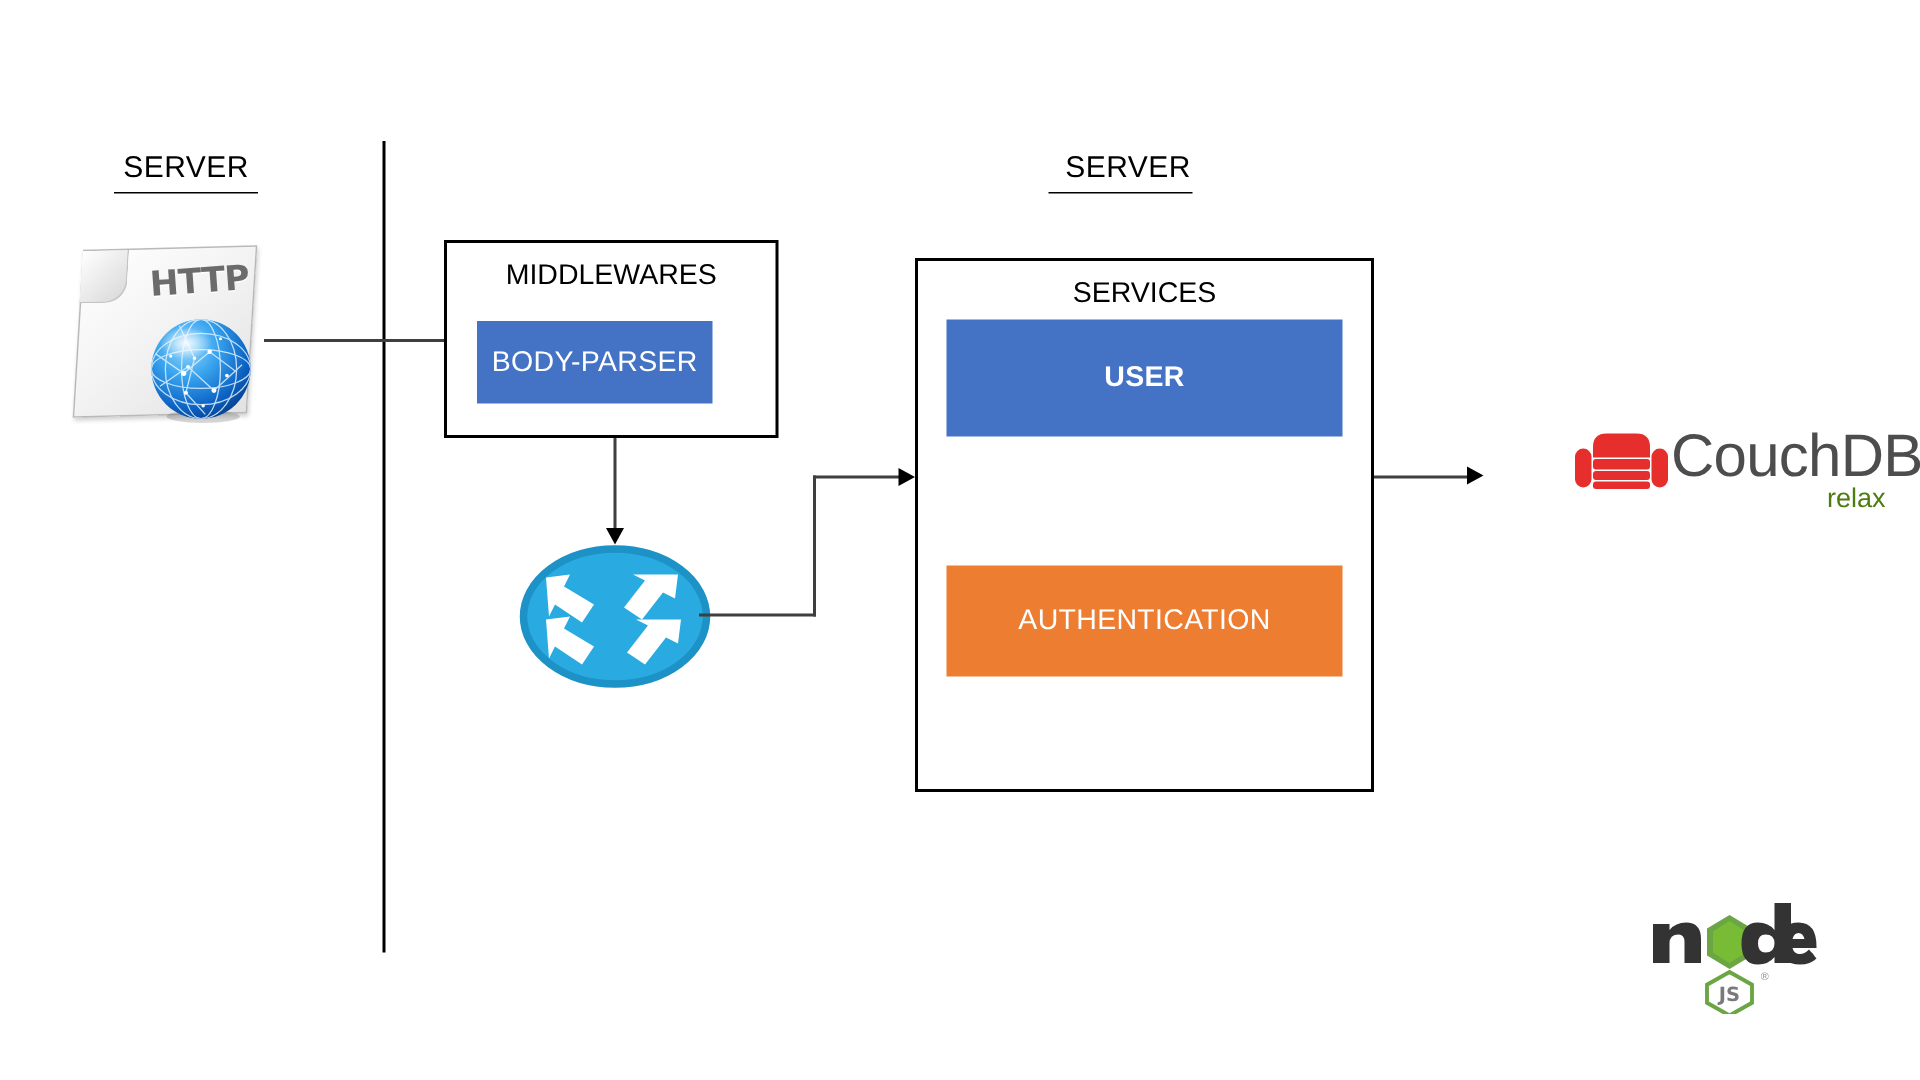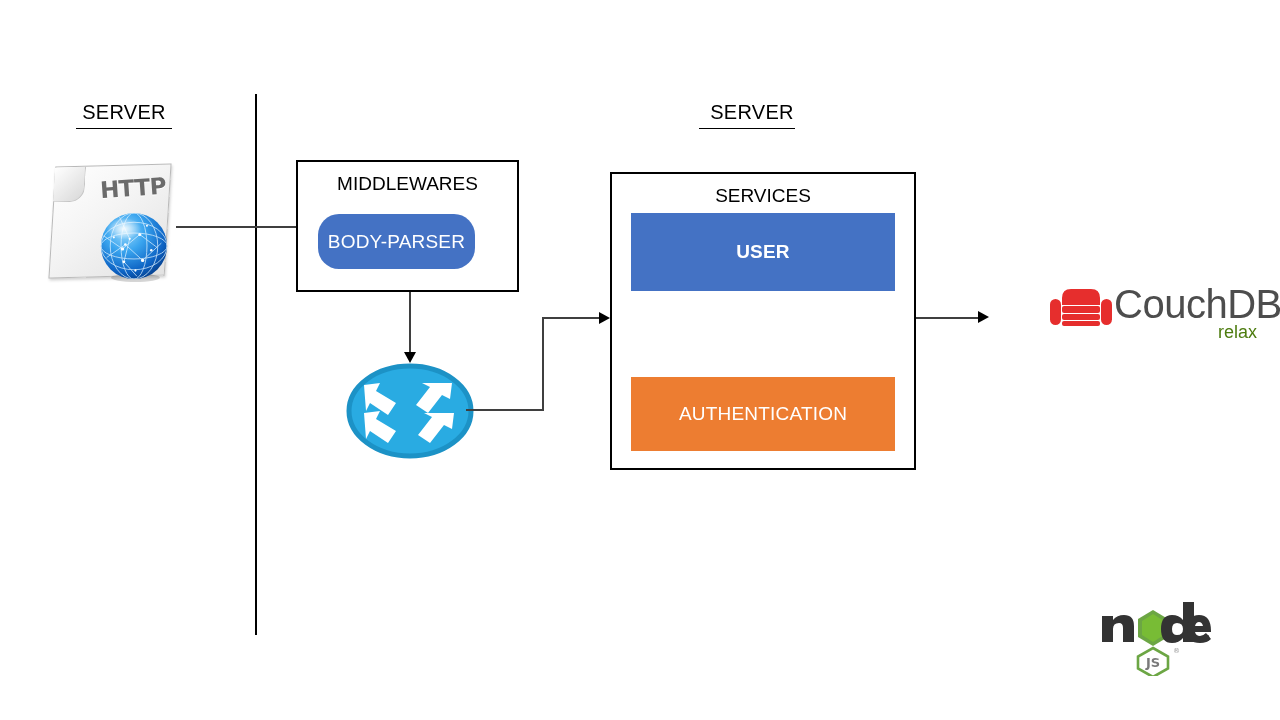--- a/index.html
+++ b/index.html
@@ -263,21 +263,21 @@
       </g>
       <ellipse cx="36" cy="26" rx="24" ry="15" fill="url(#gHi)"></ellipse>
     </svg>
   </div>
 
   <div class="line-h" style="left:176px; top:226px; width:130px;"></div>
   <div class="arrow-right" style="left:300px; top:220px;"></div>
 
   <div class="outline-box" style="left:296px; top:160px; width:223px; height:132px;">
     <div class="box-title" style="top:11px;">MIDDLEWARES</div>
-    <div class="chip" style="left:20px; top:52px; width:157px; height:55px; background:#4472C4;border-radius:21px;">
+    <div class="chip" style="left:20px; top:52px; width:157px; height:55px; background:#4472C4;">
       <span>BODY-PARSER</span>
     </div>
   </div>
 
   <div class="line-v" style="left:409px; top:292px; height:64px;"></div>
   <div class="arrow-down" style="left:404px; top:352px;"></div>
 
   <svg id="router-circle" viewBox="0 0 128 96">
     <ellipse cx="64" cy="48" rx="61" ry="45" fill="#29ABE2" stroke="#1C92C6" stroke-width="5"></ellipse>
     <g fill="#ffffff">
@@ -290,21 +290,21 @@
 
       <path d="M108 50 L106 66 L98 62 L84 80 L72 72 L86 54 L78 50 Z"></path>
     </g>
   </svg>
 
   <div class="line-h" style="left:466px; top:409px; width:78px;"></div>
   <div class="line-v" style="left:542px; top:317px; height:94px;"></div>
   <div class="line-h" style="left:542px; top:317px; width:62px;"></div>
   <div class="arrow-right" style="left:599px; top:312px;"></div>
 
-  <div class="outline-box" style="left:610px; top:172px; width:306px; height:298px;">
+  <div class="outline-box" style="left:610px; top:172px; width:306px; height:356px;">
     <div class="box-title" style="top:11px;">SERVICES</div>
     <div class="chip" style="left:19px; top:39px; width:264px; height:78px; background:#4472C4;font-weight:bold;">
       <span>USER</span>
     </div>
     <div class="chip" style="left:19px; top:203px; width:264px; height:74px; background:#ED7D31;">
       <span>AUTHENTICATION</span>
     </div>
   </div>
 
   <div class="line-h" style="left:916px; top:317px; width:68px;"></div>

